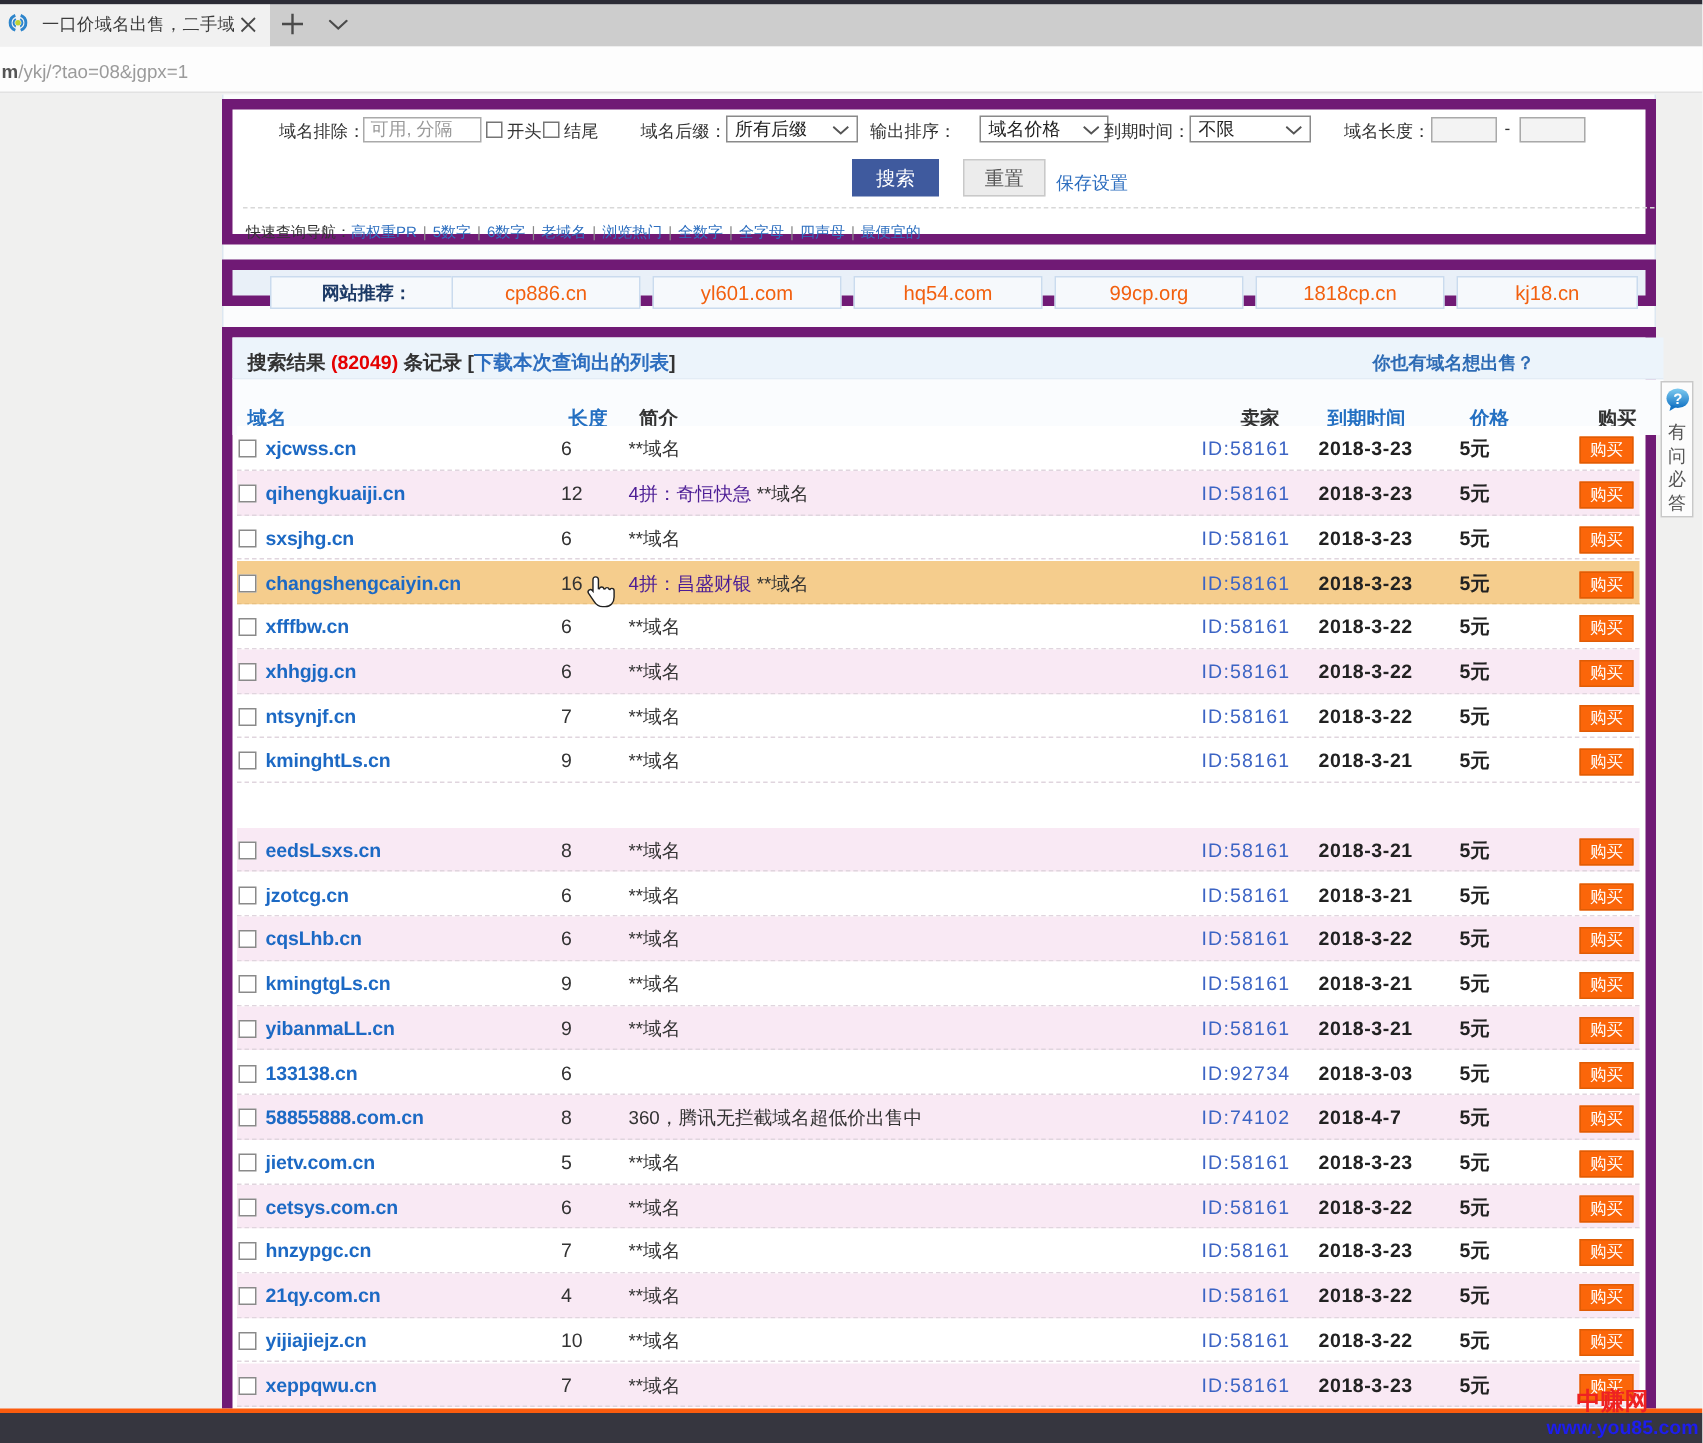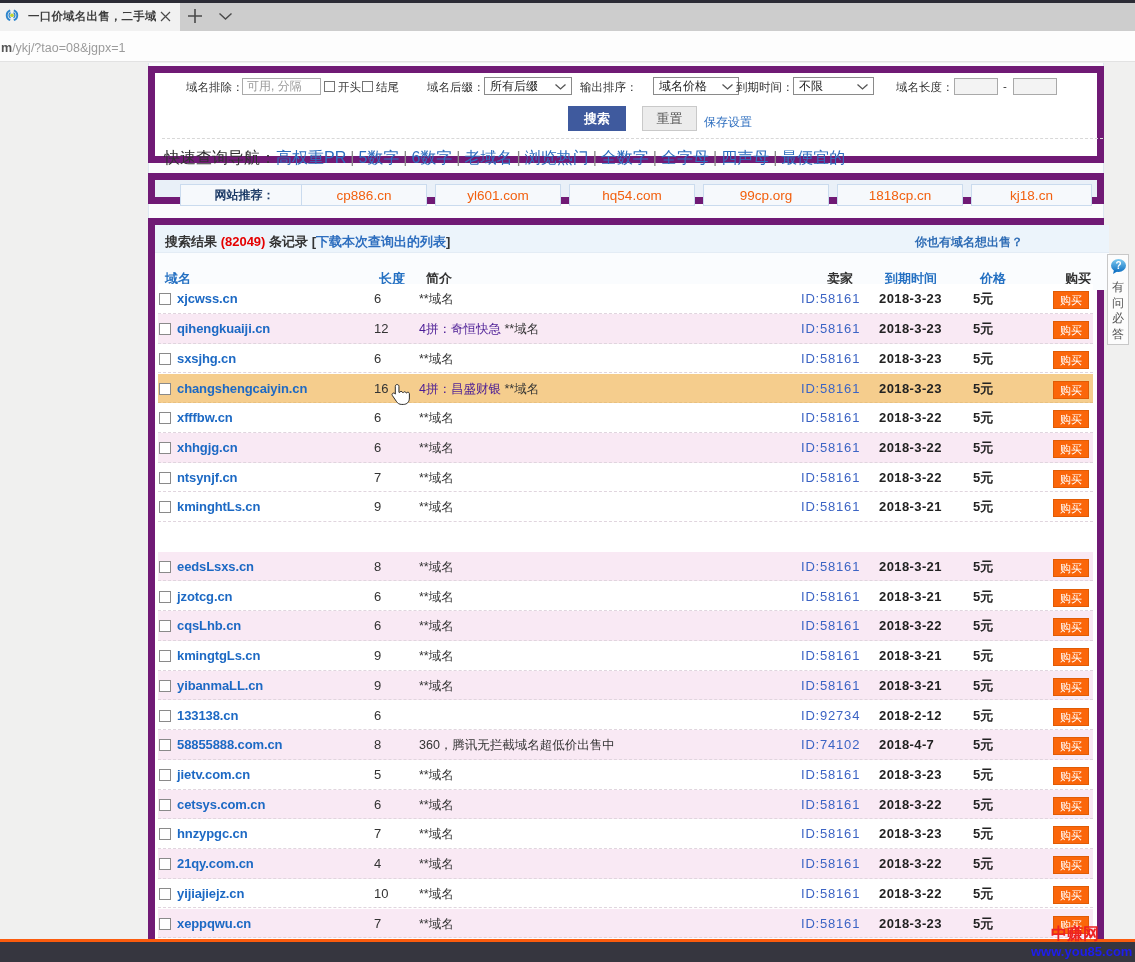--- a/index.html
+++ b/index.html
@@ -3,46 +3,46 @@
 <style>
 * { margin:0; padding:0; box-sizing:border-box; }
 html,body { width:1135px; height:962px; overflow:hidden; font-family:"Liberation Sans",sans-serif; }
 body { position:relative; background:#f0f0f0; }
 .abs { position:absolute; }
 
 
 #topstrip { left:0; top:0; width:1135px; height:3px; background:#2b2b35; }
 #tabbar { left:0; top:3px; width:1135px; height:28px; background:#cdcdcd; }
 #tab { left:0; top:3px; width:180px; height:28px; background:#f1f1f1; }
-#tabtitle { left:28px; top:9px; font-size:11.5px; color:#3c3c3c; letter-spacing:0.2px; white-space:nowrap; width:128px; overflow:hidden;font-weight:bold; }
+#tabtitle { left:28px; top:9px; font-size:11.5px; color:#3c3c3c; letter-spacing:0.2px; white-space:nowrap; width:128px; overflow:hidden; }
 #urlbar { left:0; top:31px; width:1135px; height:31px; background:#fdfdfd; border-bottom:1px solid #e2e2e2; }
 #urltxt { left:1px; top:41px; font-size:12.5px; color:#9b9b9b; }
 #urltxt b { color:#555; font-weight:700; }
 
 
 #page { left:0; top:63px; width:1135px; height:876px; background:#f0f0ef; }
 #contentcol { position:absolute; left:148px; top:0; width:956px; height:876px; background:#fbfcfd; border-left:1px solid #dde7f1; border-right:1px solid #dde7f1; }
 
 .box { position:absolute; background:#fff; border:7px solid #701a75; }
 #formbox { left:148px; top:3px; width:956px; height:97px; }
 #recbox  { left:148px; top:110px; width:956px; height:31px; background:#e9f0f8; }
 #resbox  { left:148px; top:155px; width:956px; height:721px; border-bottom:none; }
 
 
 .flabel { position:absolute; font-size:11.5px; color:#333; }
 #inp1 { position:absolute; left:87px; top:5px; width:79px; height:17px; border:1px solid #aaa; background:#fff; font-size:12px; color:#9a9a9a; line-height:15px; padding-left:4px; }
 .fcb { position:absolute; width:11px; height:11px; border:1px solid #757575; background:#fff; top:8px; }
 .fsel { position:absolute; top:4px; height:18px; border:1px solid #8a8a8a; background:#fff; font-size:12px; color:#222; line-height:16px; padding-left:5px; }
 .fsel svg { position:absolute; right:5px; top:6px; }
 .finp { position:absolute; top:5px; width:44px; height:17px; border:1px solid #a9a9a9; background:#f3f3f3; }
-#btnsearch { position:absolute; left:413px; top:33px; width:58px; height:25px; background:#3f5a9e; color:#fff; font-size:13px; text-align:center; line-height:25px;font-weight:bold; }
+#btnsearch { position:absolute; left:413px; top:33px; width:58px; height:25px; background:#3f5a9e; color:#fff; font-size:13px; text-align:center; line-height:25px; }
 #btnreset { position:absolute; left:487px; top:33px; width:55px; height:25px; background:#ececec; border:1px solid #c9c9c9; color:#555; font-size:13px; text-align:center; line-height:23px; }
 #savelink { position:absolute; left:549px; top:41px; font-size:12px; color:#2d6ebf; }
 #dashline { position:absolute; left:7px; top:65px; width:941px; border-top:1px dashed #d8d8d8; }
-#quicknav { position:absolute; left:9px; top:75px; font-size:16px; color:#333; }
+#quicknav { position:absolute; left:9px; top:75px; font-size:10px; color:#333; }
 #quicknav a { color:#2d6ebf; text-decoration:none; }
 #quicknav .sep { color:#888; padding:0 4px; }
 
 
 .rcell { position:absolute; top:4px; height:22px; border:1px solid #cadbee; background:#f6f9fc; text-align:center; font-size:13.5px; line-height:21px; color:#f2600f; }
 .rcell.first { font-size:12px; color:#1c3a66; font-weight:700; text-indent:5px; }
 
 
 #resbar { position:absolute; left:0; top:0; width:954px; height:28px; background:#ecf4fb; border-bottom:1px solid #e3ecf5; font-size:13px; color:#333; font-weight:700; line-height:34px; }
 #resbar .red { color:#e50000; }
@@ -297,21 +297,21 @@
 <span class="date">2018-3-21</span>
 <span class="price">5元</span>
 <span class="buy">购买</span>
 </div>
 <div class="row" style="top:700.5px">
 <span class="cb"></span>
 <span class="dom">133138.cn</span>
 <span class="len">6</span>
 <span class="intro"></span>
 <span class="seller">ID:92734</span>
-<span class="date">2018-2-12</span>
+<span class="date">2018-3-03</span>
 <span class="price">5元</span>
 <span class="buy">购买</span>
 </div>
 <div class="row alt" style="top:730.2px">
 <span class="cb"></span>
 <span class="dom">58855888.com.cn</span>
 <span class="len">8</span>
 <span class="intro">360，腾讯无拦截域名超低价出售中</span>
 <span class="seller">ID:74102</span>
 <span class="date">2018-4-7</span>

